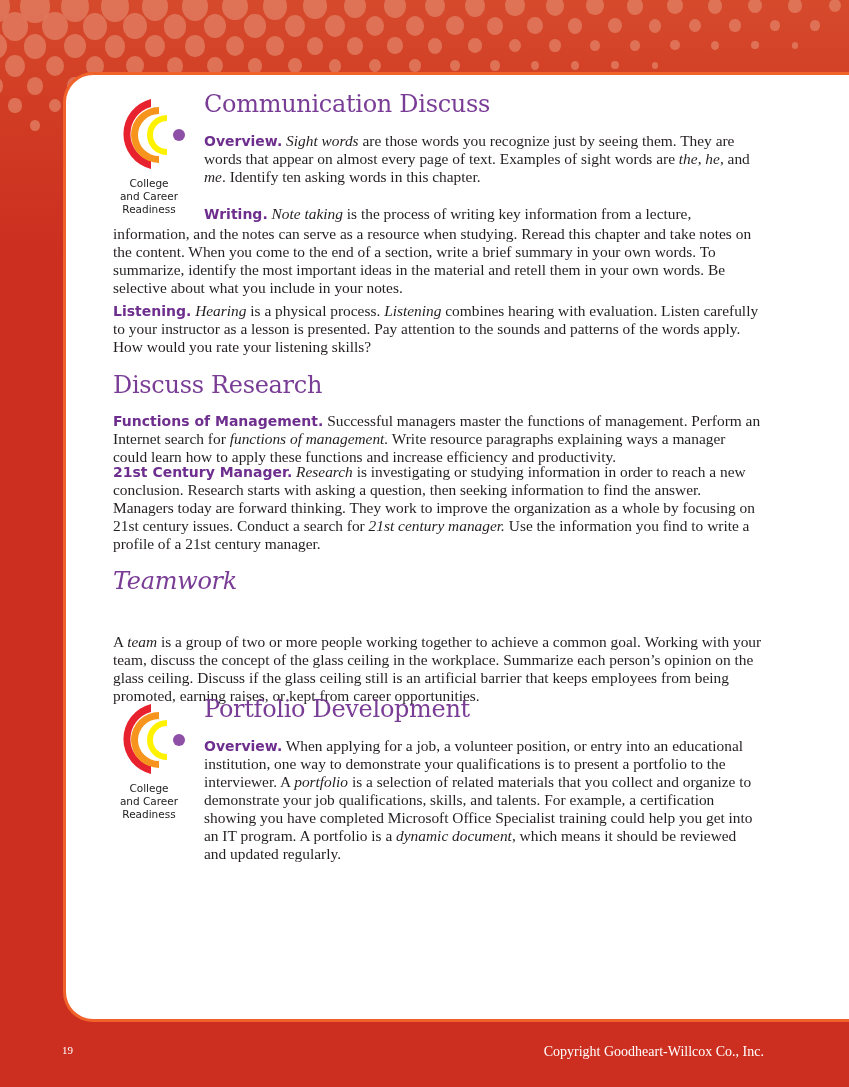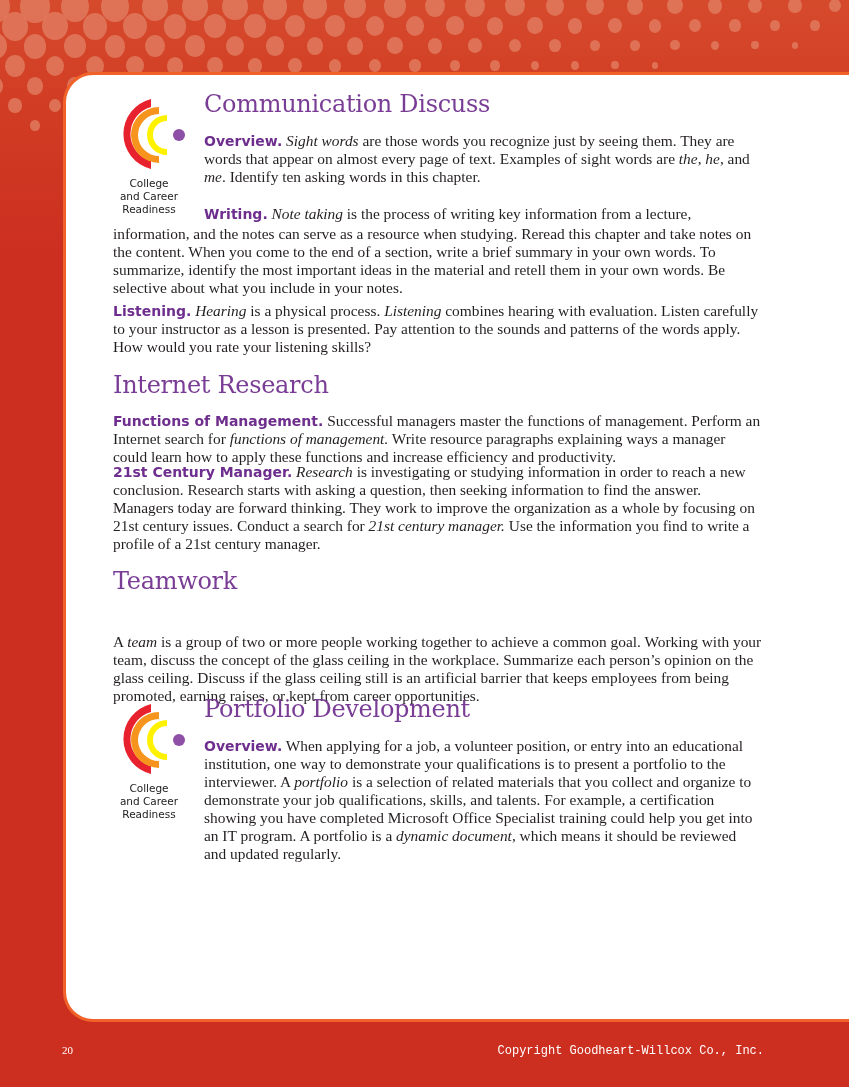--- a/index.html
+++ b/index.html
@@ -43,21 +43,21 @@
       font-family: "DejaVu Sans", sans-serif; font-weight: bold;
       color: #6e2e8e; font-size: 14px;
     }
     .para i { font-style: italic; }
     .footer-page {
       position: absolute; left: 62px; top: 1044px;
       font-family: "Liberation Serif", serif; font-size: 11px; color: #fff;
     }
     .footer-copy {
       position: absolute; right: 85px; top: 1044px;
-      font-family: Liberation Mono, monospace; font-size: 12px; color: #fff;
+      font-family: Liberation Serif, serif; font-size: 14px; color: #fff;
     }
   </style>
 </head>
 <body>
 
 <div class="top-band" id="band">
     <div class="dot" style="left: -20.053px; top: -10.053px; width: 30.106px; height: 33.1166px;"></div>
     <div class="dot" style="left: 20.371px; top: -9.62898px; width: 29.258px; height: 32.1837px;"></div>
     <div class="dot" style="left: 60.7951px; top: -9.20495px; width: 28.4099px; height: 31.2509px;"></div>
     <div class="dot" style="left: 101.219px; top: -8.78092px; width: 27.5618px; height: 30.318px;"></div>
@@ -195,32 +195,32 @@
   <span class="lead">Writing.</span>
   <i>Note taking</i><span> is the process of writing key information from a lecture,</span><br>
 </p>
 <p class="para" style="left:113px; top:225px; width:650px;">information, and the notes can serve as a resource when studying. Reread this chapter and take notes on the content. When you come to the end of a section, write a brief summary in your own words. To summarize, identify the most important ideas in the material and retell them in your own words. Be selective about what you include in your notes.</p>
 
 <p class="para" style="left:113px; top:302px; width:650px;">
   <span class="lead">Listening.</span>
   <i>Hearing</i><span> is a physical process. </span><i>Listening</i><span> combines hearing with evaluation. Listen carefully to your instructor as a lesson is presented. Pay attention to the sounds and patterns of the words apply. How would you rate your listening skills?</span>
 </p>
 
-<h2 style="left:113px; top:371px;">Internet Research</h2>
+<h2 style="left:113px; top:371px;">Discuss Research</h2>
 
 <p class="para" style="left:113px; top:412px; width:650px;">
   <span class="lead">Functions of Management.</span><span> Successful managers master the functions of management. Perform an Internet search for </span><i>functions of management.</i><span> Write resource paragraphs explaining ways a manager could learn how to apply these functions and increase efficiency and productivity.</span>
 </p>
 
 <p class="para" style="left:113px; top:463px; width:650px;">
   <span class="lead">21st Century Manager.</span>
   <i>Research</i><span> is investigating or studying information in order to reach a new conclusion. Research starts with asking a question, then seeking information to find the answer. Managers today are forward thinking. They work to improve the organization as a whole by focusing on 21st century issues. Conduct a search for </span><i>21st century manager.</i><span> Use the information you find to write a profile of a 21st century manager.</span>
 </p>
 
-<h2 style="left:113px; top:567px;">Teamwork</h2>
+<h2 style="left:113px; top:567px;font-style:italic;">Teamwork</h2>
 
 <p class="para" style="left:113px; top:633px; width:650px;">
   <span>A </span><i>team</i><span> is a group of two or more people working together to achieve a common goal. Working with your team, discuss the concept of the glass ceiling in the workplace. Summarize each person’s opinion on the glass ceiling. Discuss if the glass ceiling still is an artificial barrier that keeps employees from being promoted, earning raises, or kept from career opportunities.</span>
 </p>
 
 <div class="logo" style="left:104px; top:700px;">
   <svg width="76" height="78" viewBox="0 0 76 78">
     <path d="M40 4 A36 36 0 0 0 40 74 L40 66 A28 28 0 0 1 40 12 Z" fill="#e8212e"></path>
     <path d="M48 12 A28 28 0 0 0 48 68 L48 61 A21 21 0 0 1 48 19 Z" fill="#f7941d"></path>
     <path d="M56 20 A20 20 0 0 0 56 60 L56 54 A14 14 0 0 1 56 26 Z" fill="#fff200"></path>
@@ -232,14 +232,14 @@
     <div>Readiness</div>
   </div>
 </div>
 
 <h2 style="left:204px; top:695px;">Portfolio Development</h2>
 
 <p class="para" style="left:204px; top:737px; width:555px;">
   <span class="lead">Overview.</span><span> When applying for a job, a volunteer position, or entry into an educational institution, one way to demonstrate your qualifications is to present a portfolio to the interviewer. A </span><i>portfolio</i><span> is a selection of related materials that you collect and organize to demonstrate your job qualifications, skills, and talents. For example, a certification showing you have completed Microsoft Office Specialist training could help you get into an IT program. A portfolio is a </span><i>dynamic document</i><span>, which means it should be reviewed and updated regularly.</span>
 </p>
 
-<div class="footer-page">20</div>
+<div class="footer-page">19</div>
 <div class="footer-copy">Copyright Goodheart-Willcox Co., Inc.</div>
 
 </body></html>

